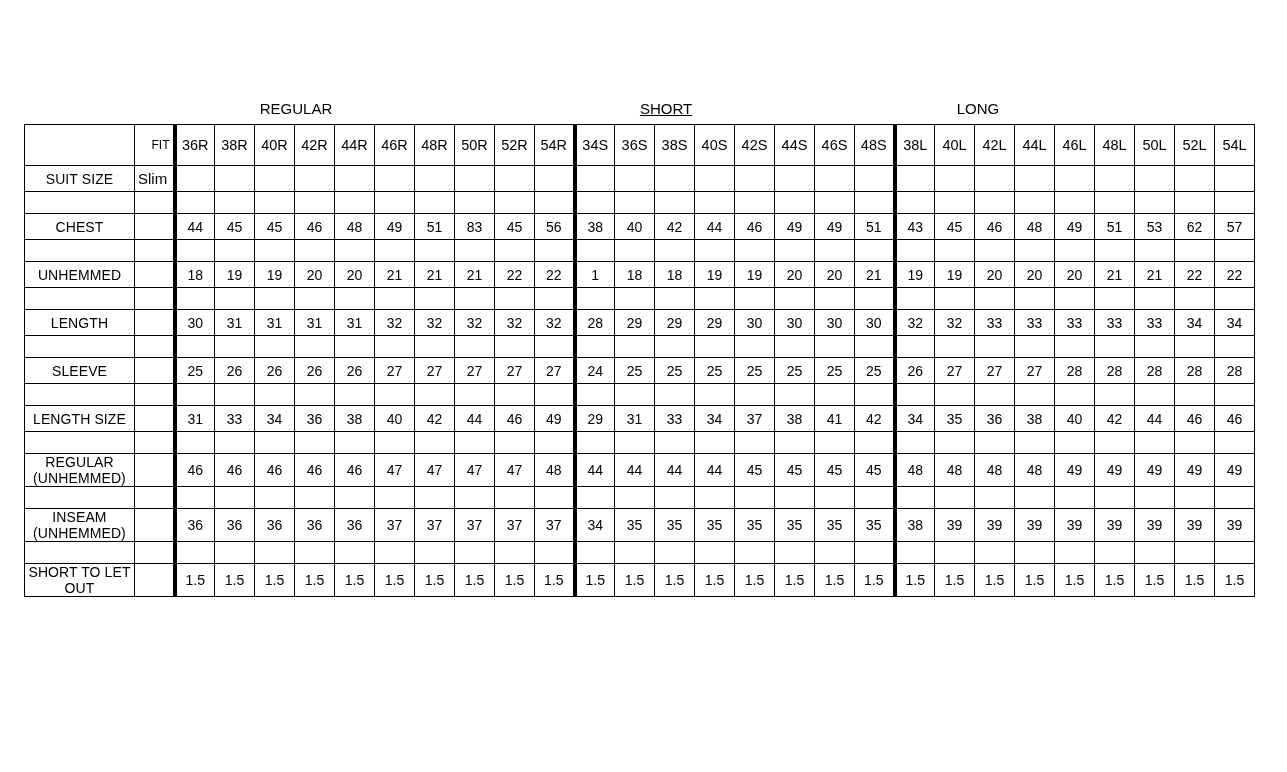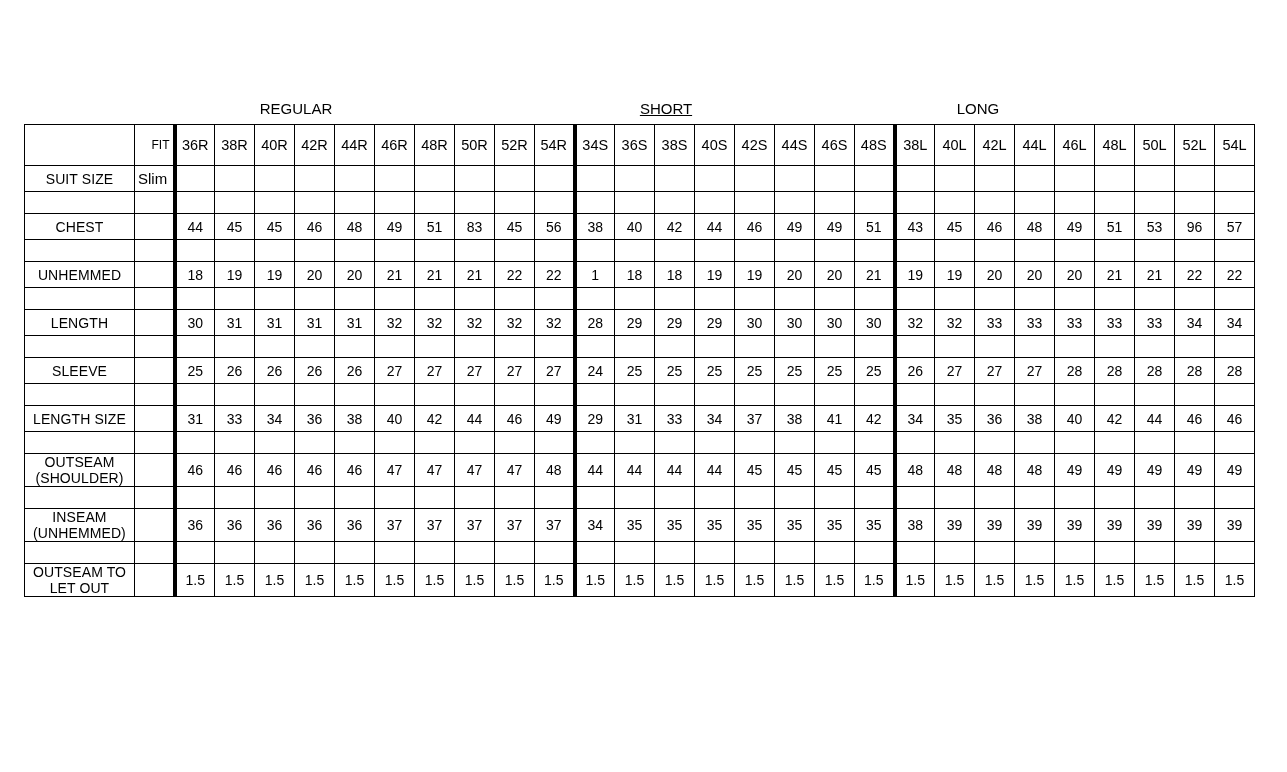--- a/index.html
+++ b/index.html
@@ -221,21 +221,21 @@
           <td class="datacell">49</td>
           <td class="datacell">49</td>
           <td class="datacell">51</td>
           <td class="datacell group-start">43</td>
           <td class="datacell">45</td>
           <td class="datacell">46</td>
           <td class="datacell">48</td>
           <td class="datacell">49</td>
           <td class="datacell">51</td>
           <td class="datacell">53</td>
-          <td class="datacell">96</td>
+          <td class="datacell">62</td>
           <td class="datacell">57</td>
         </tr>
         <tr class="spacer">
           <td class="rowlabel"></td>
           <td class="fitcol"></td>
           <td class="datacell group-start"></td>
           <td class="datacell"></td>
           <td class="datacell"></td>
           <td class="datacell"></td>
           <td class="datacell"></td>
@@ -504,21 +504,21 @@
           <td class="datacell"></td>
           <td class="datacell"></td>
           <td class="datacell"></td>
           <td class="datacell"></td>
           <td class="datacell"></td>
           <td class="datacell"></td>
           <td class="datacell"></td>
           <td class="datacell"></td>
         </tr>
         <tr class="data">
-          <td class="rowlabel">OUTSEAM (SHOULDER)</td>
+          <td class="rowlabel">REGULAR (UNHEMMED)</td>
           <td class="fitcol"></td>
           <td class="datacell group-start">46</td>
           <td class="datacell">46</td>
           <td class="datacell">46</td>
           <td class="datacell">46</td>
           <td class="datacell">46</td>
           <td class="datacell">47</td>
           <td class="datacell">47</td>
           <td class="datacell">47</td>
           <td class="datacell">47</td>
@@ -628,21 +628,21 @@
           <td class="datacell"></td>
           <td class="datacell"></td>
           <td class="datacell"></td>
           <td class="datacell"></td>
           <td class="datacell"></td>
           <td class="datacell"></td>
           <td class="datacell"></td>
           <td class="datacell"></td>
         </tr>
         <tr class="data">
-          <td class="rowlabel">OUTSEAM TO LET OUT</td>
+          <td class="rowlabel">SHORT TO LET OUT</td>
           <td class="fitcol"></td>
           <td class="datacell group-start">1.5</td>
           <td class="datacell">1.5</td>
           <td class="datacell">1.5</td>
           <td class="datacell">1.5</td>
           <td class="datacell">1.5</td>
           <td class="datacell">1.5</td>
           <td class="datacell">1.5</td>
           <td class="datacell">1.5</td>
           <td class="datacell">1.5</td>

